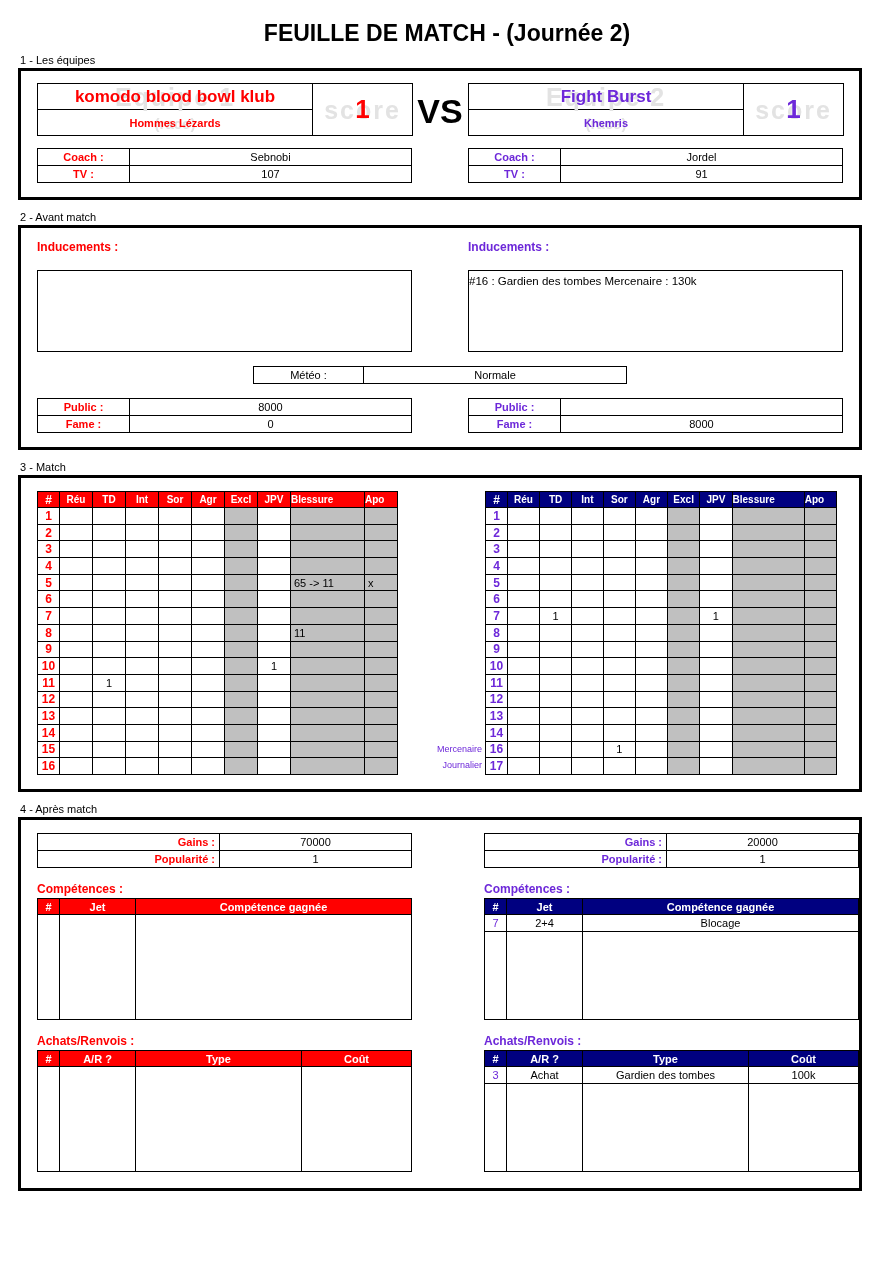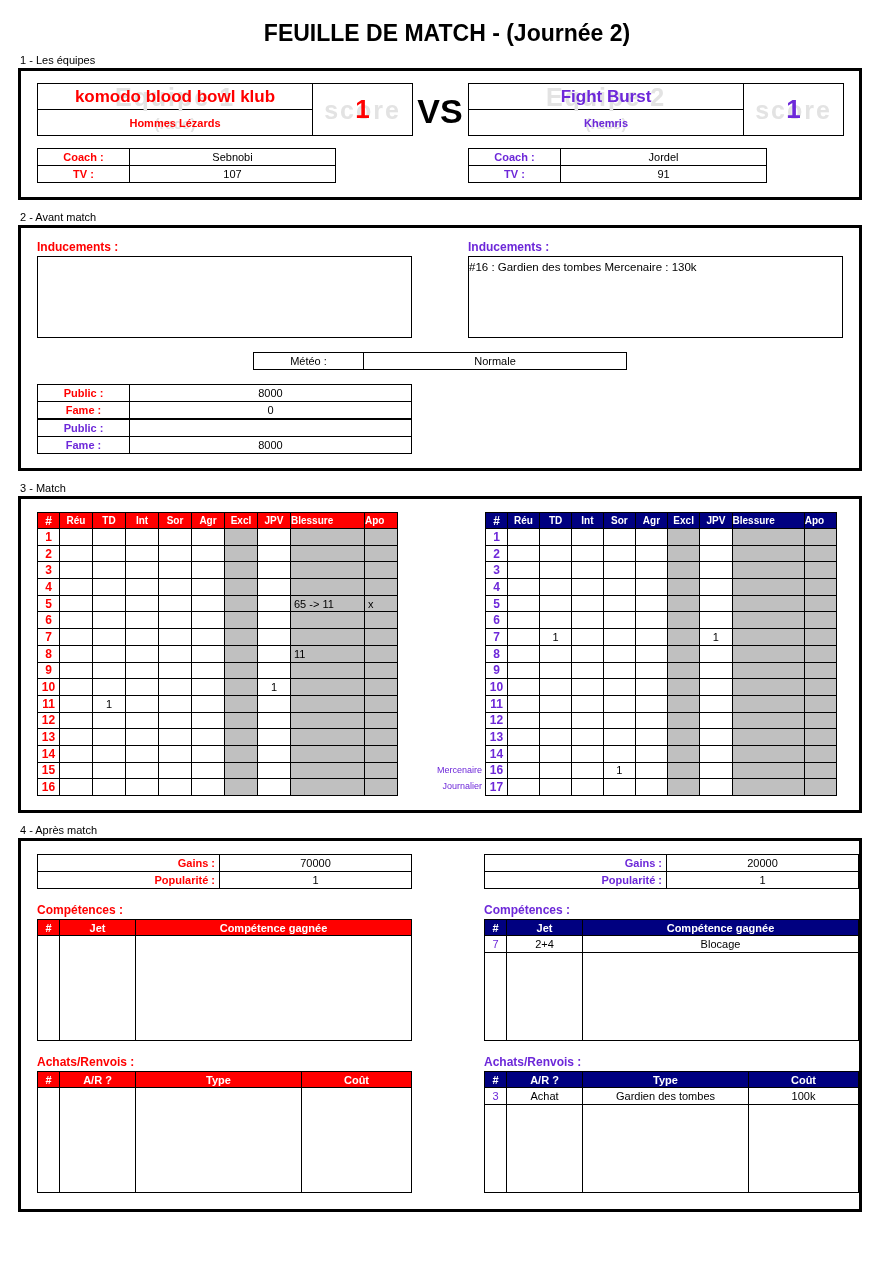--- a/index.html
+++ b/index.html
@@ -66,43 +66,43 @@
     font-weight: bold;
     z-index: 0;
     pointer-events: none;
     white-space: nowrap;
   }
   .wm-name  { font-size: 25px; letter-spacing: 2px; }
   .wm-score { font-size: 25px; letter-spacing: 2px; }
   .wm-race  { font-size: 15px; }
   .fg { position: relative; z-index: 1; }
 
-  .ct-tbl { width: 299px; table-layout: fixed; margin-top: 12px; }
+  .ct-tbl { width: 375px; table-layout: fixed; margin-top: 12px; }
   .ct-tbl td { height: 17px; font-size: 11px; padding: 0 3px; }
   .ct-lbl { width: 92px; text-align: center; font-weight: bold; }
   .ct-val { text-align: center; }
 
   .red   { color: #ff0000; }
   .blue  { color: #6d28d9; }
 
   
   .s2-inner { padding: 12px 16px 14px 16px; }
   .s2-cols { display: flex; justify-content: space-between; }
   .ind-col { width: 375px; }
-  .ind-label { font-size: 12px; font-weight: bold; margin-bottom: 2px; }
+  .ind-label { font-size: 12px; font-weight: bold; margin-bottom: 16px; }
   .ind-box {
     border: 1px solid #000; height: 82px; width: 375px;
     font-size: 11.5px; text-align: left; padding-top: 4px;
   }
   .meteo-wrap { display:flex; justify-content:center; margin-top: 14px; }
   .meteo-tbl { table-layout: fixed; width: 374px; }
   .meteo-tbl td { height: 17px; font-size: 11px; text-align:center; }
   .meteo-lbl { width: 110px; }
 
-  .pf-wrap { display:flex; justify-content: space-between; margin-top: 14px; flex-direction: column; }
+  .pf-wrap { display:flex; justify-content: space-between; margin-top: 14px; }
   .pf-tbl { width: 375px; table-layout: fixed; }
   .pf-tbl td { height: 17px; font-size: 11px; padding: 0 3px; }
   .pf-lbl { width: 92px; text-align: center; font-weight: bold; }
   .pf-val { text-align: center; }
 
   
   .s3-inner { padding: 13px 16px 14px 16px; display:flex; }
   .s3-left  { width: 400px; }
   .s3-right { width: 400px; display:flex; justify-content:flex-end; }
 

